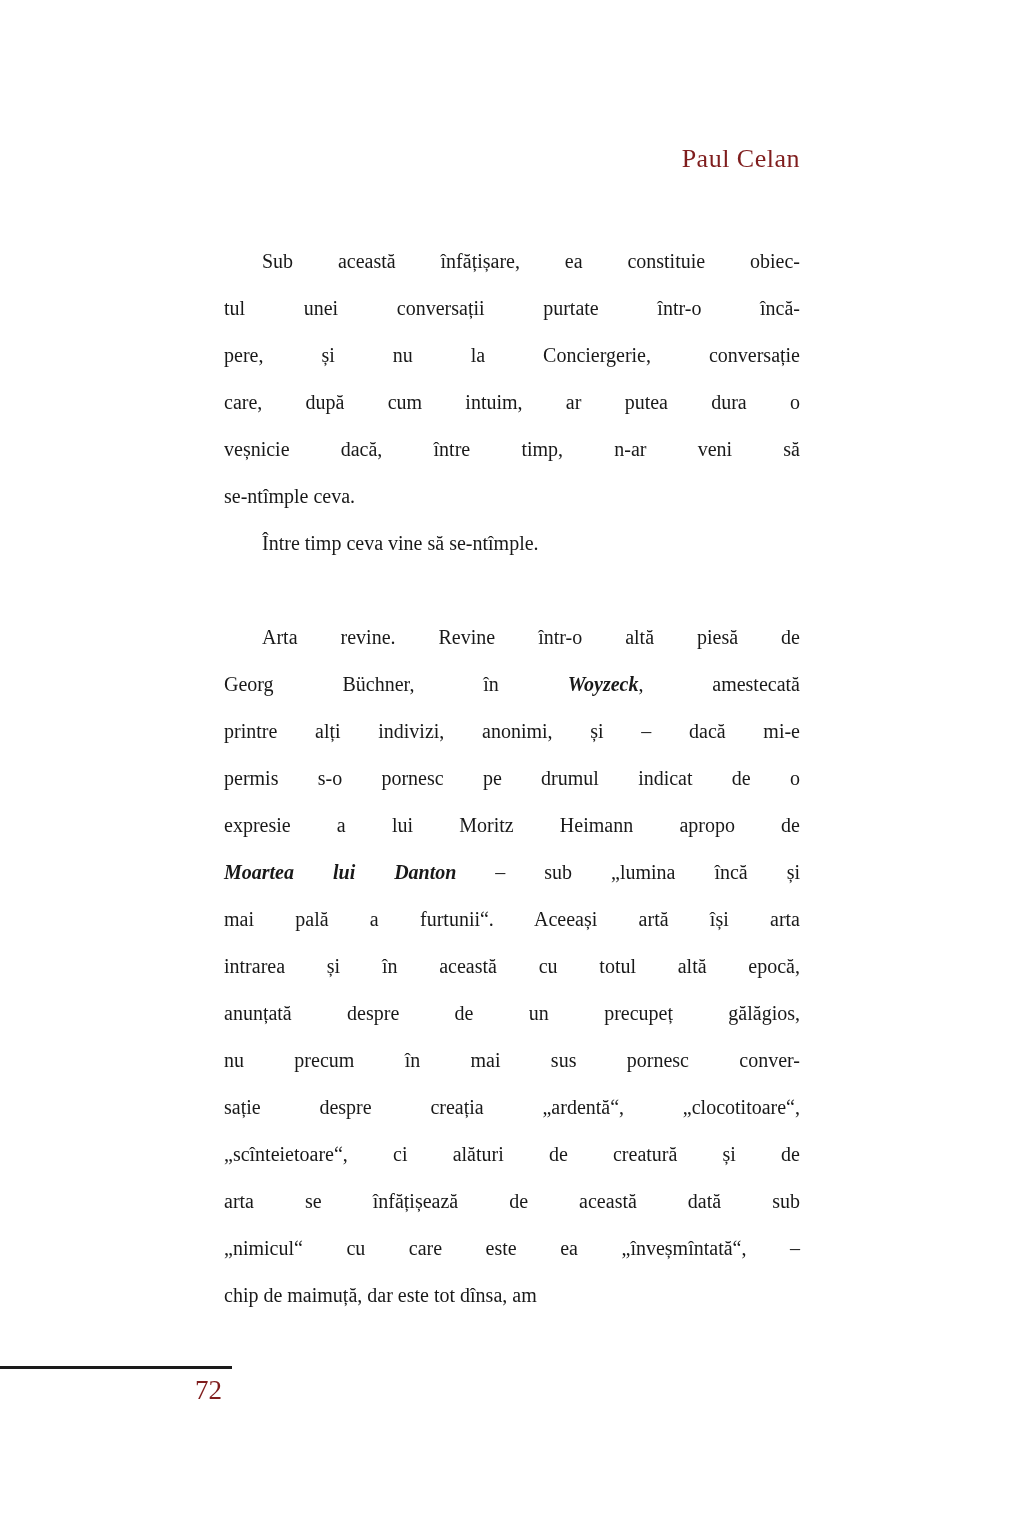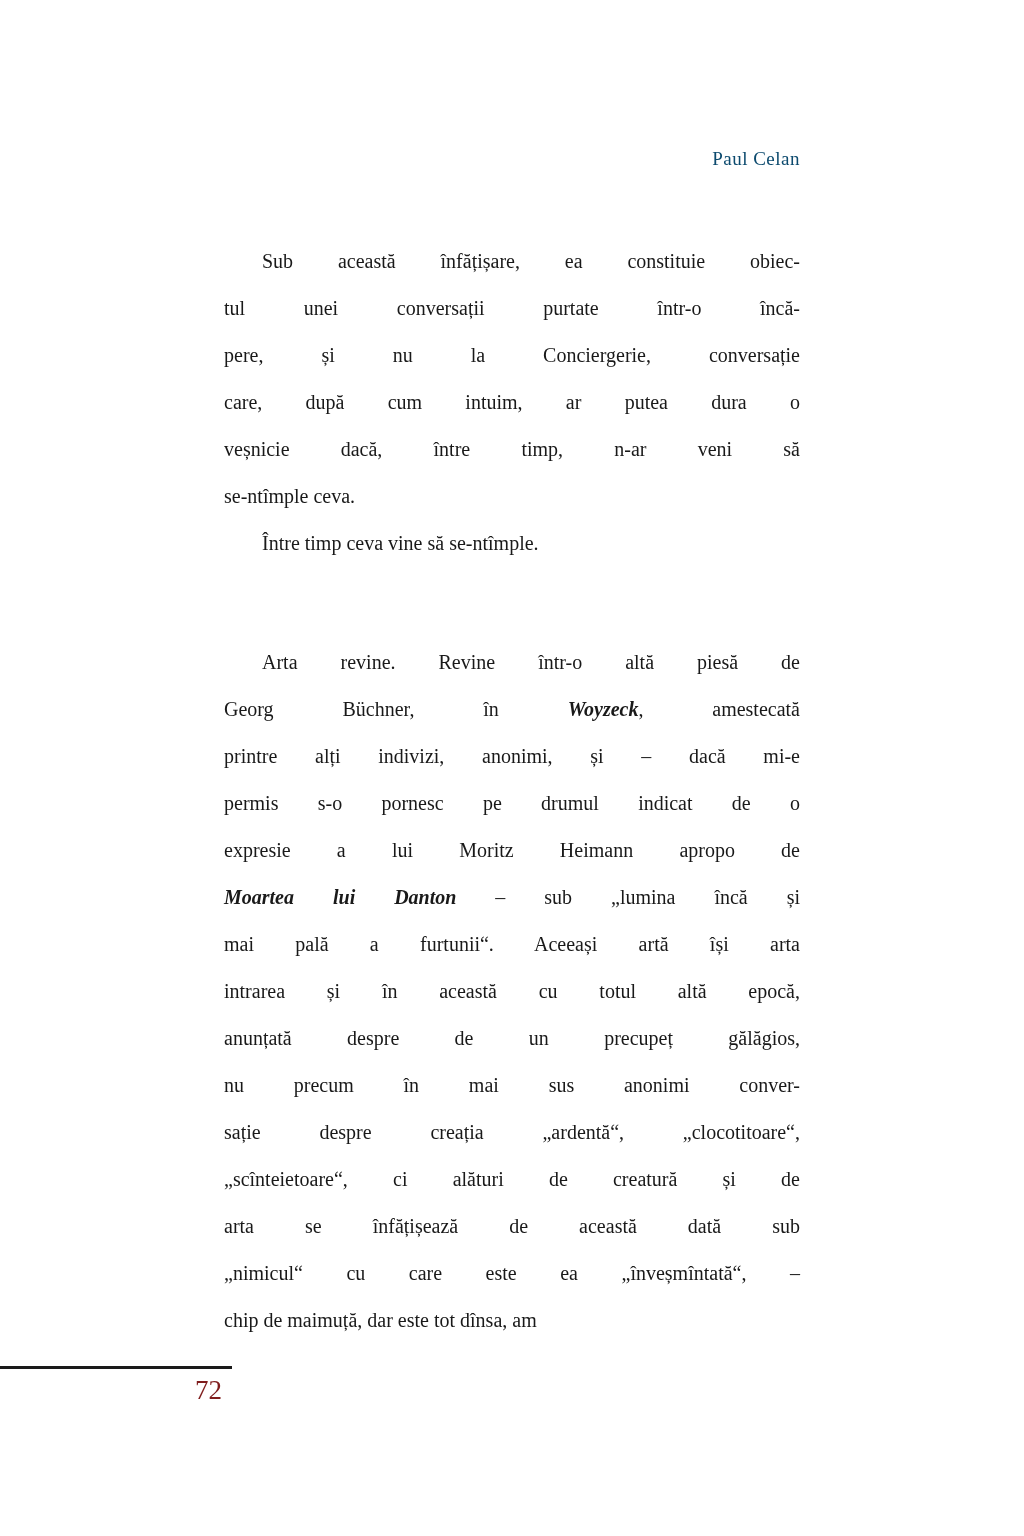--- a/index.html
+++ b/index.html
@@ -15,36 +15,36 @@
     color: #1c1c1c;
     font-family: "Liberation Serif", "DejaVu Serif", serif;
     overflow: hidden;
   }
   .running-header {
     position: absolute;
     top: 144px;
     left: 224px;
     width: 576px;
     text-align: right;
-    font-size: 19px;
+    font-size: 26px;
     line-height: 30px;
     letter-spacing: 0.5px;
-    color: #0c4a6e;
+    color: #7f1d1d;
   }
   .text-block {
     position: absolute;
     top: 238px;
     left: 224px;
     width: 576px;
     font-size: 20px;
     line-height: 47px;
     color: #191919;
   }
   .paragraph { margin: 0; }
-  .paragraph.space-before { margin-top: 72px; }
+  .paragraph.space-before { margin-top: 47px; }
   .line {
     text-align: justify;
     text-align-last: justify;
     text-justify: inter-word;
     white-space: normal;
   }
   .line.last {
     text-align-last: left;
   }
   .line.indent {
@@ -93,21 +93,21 @@
       <div class="paragraph space-before">
         <div class="line indent"><span>Arta revine. Revine într-o altă piesă de</span></div>
         <div class="line"><span>Georg Büchner, în </span><span class="italic">Woyzeck</span><span>, amestecată</span></div>
         <div class="line"><span>printre alți indivizi, anonimi, și – dacă mi-e</span></div>
         <div class="line"><span>permis s-o pornesc pe drumul indicat de o</span></div>
         <div class="line"><span>expresie a lui Moritz Heimann apropo de</span></div>
         <div class="line"><span class="italic">Moartea lui Danton</span><span> – sub „lumina încă și</span></div>
         <div class="line"><span>mai pală a furtunii“. Aceeași artă își arta</span></div>
         <div class="line"><span>intrarea și în această cu totul altă epocă,</span></div>
         <div class="line"><span>anunțată despre de un precupeț gălăgios,</span></div>
-        <div class="line"><span>nu precum în mai sus anonimi conver-</span></div>
+        <div class="line"><span>nu precum în mai sus pornesc conver-</span></div>
         <div class="line"><span>sație despre creația „ardentă“, „clocotitoare“,</span></div>
         <div class="line"><span>„scînteietoare“, ci alături de creatură și de</span></div>
         <div class="line"><span>arta se înfățișează de această dată sub</span></div>
         <div class="line"><span>„nimicul“ cu care este ea „înveșmîntată“, –</span></div>
         <div class="line last"><span>chip de maimuță, dar este tot dînsa, am</span></div>
       </div>
     </div>
 
   <div class="footer-rule"></div>
 

